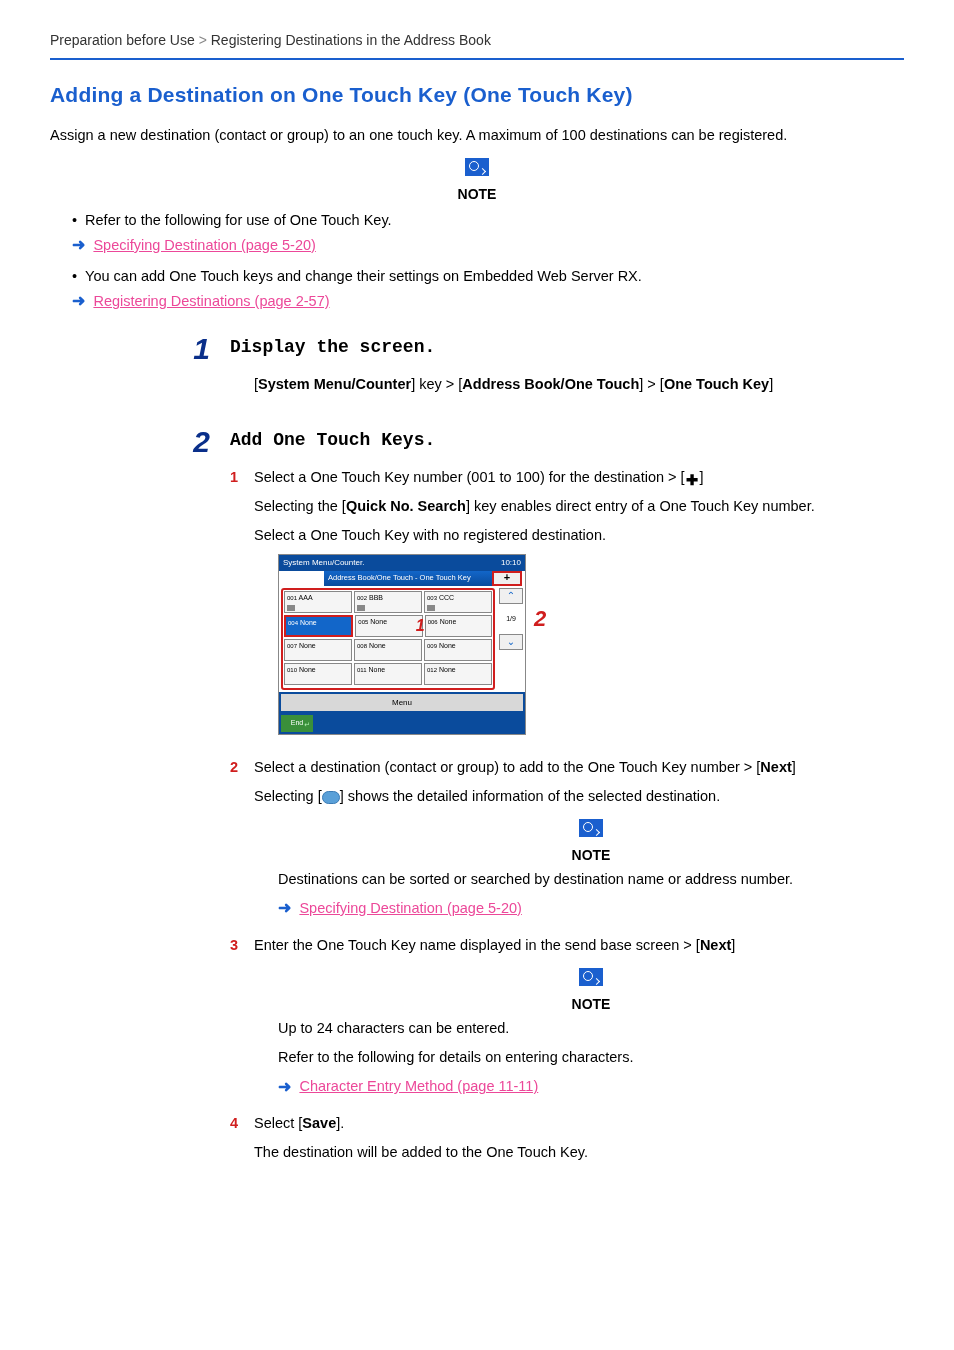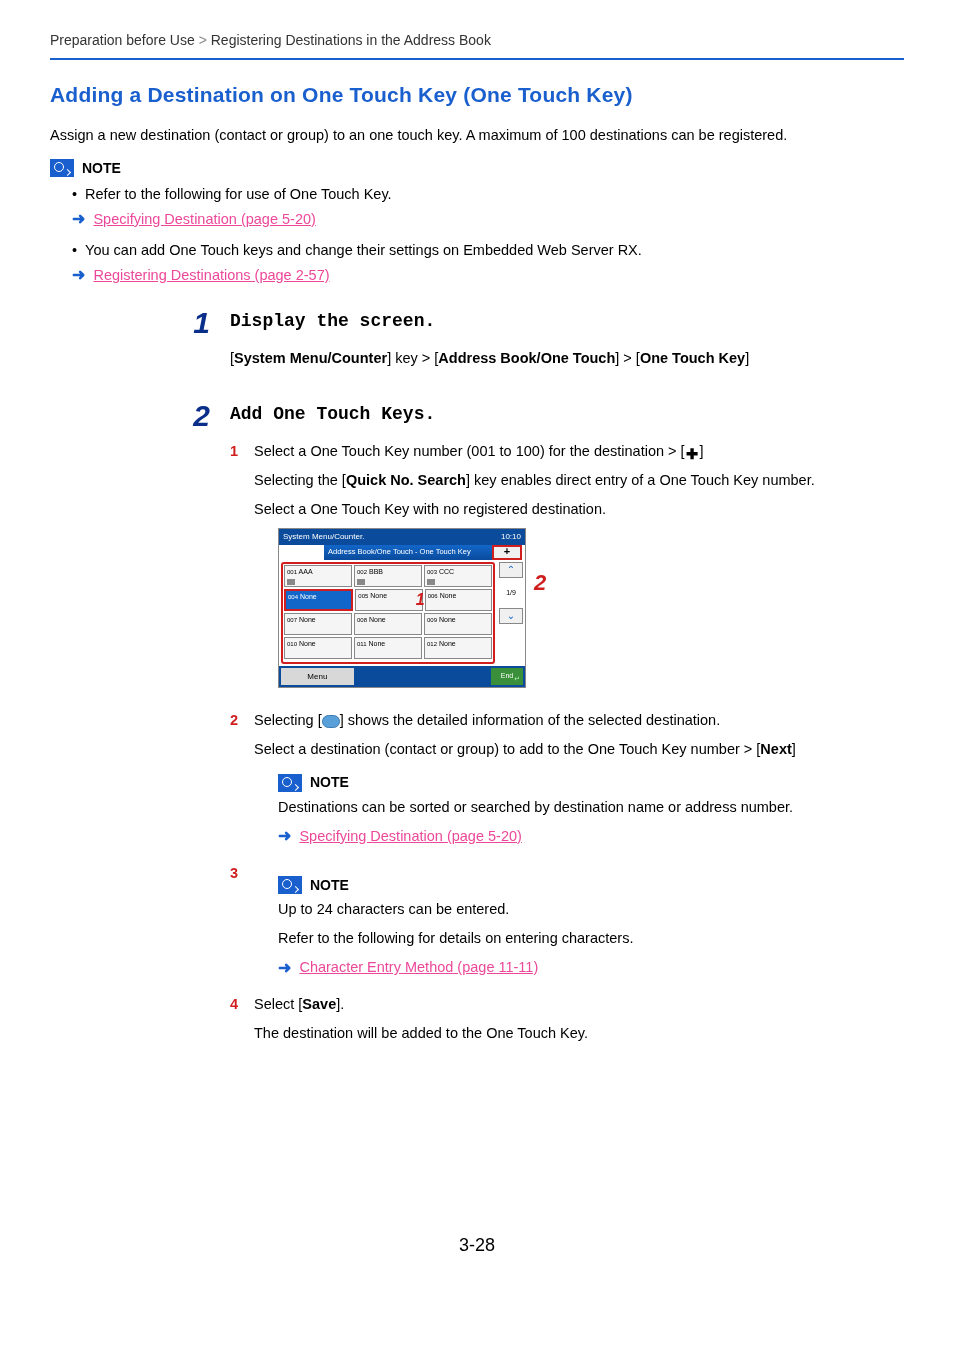--- a/index.html
+++ b/index.html
@@ -31,20 +31,21 @@
   }
   p.intro {
     margin-bottom: 12px;
   }
   .note-box { margin-bottom: 18px; }
   .note-header {
     display: flex;
     align-items: center;
     gap: 8px;
     margin-bottom: 6px;
+    flex-direction: column;
   }
   .note-icon {
     width: 24px;
     height: 18px;
     background: #1a5fce;
     position: relative;
     flex-shrink: 0;
   }
   .note-icon::before {
     content: "";
@@ -105,21 +106,21 @@
     flex-shrink: 0;
     line-height: 1;
   }
   .step-body { flex: 1; }
   .step-title {
     font-family: Liberation Mono, monospace;
     font-weight: 900;
     font-size: 18px;
     margin-bottom: 14px;
   }
-  .step-text { margin-bottom: 10px; }
+  .step-text { margin-bottom: 10px; margin-left: 24px; }
   .substep {
     display: flex;
     gap: 10px;
     margin-top: 6px;
   }
   .sub-num {
     color: #d01e1e;
     font-weight: bold;
     font-family: Arial, sans-serif;
     width: 14px;
@@ -273,20 +274,21 @@
   .topbar-row {
     display: flex;
     justify-content: space-between;
     align-items: center;
   }
   .screen-footer {
     display: flex;
     background: #0a4b9c;
     color: #fff;
     font-size: 8px;
+    flex-direction: column;
   }
   .footer-menu {
     flex: 1;
     background: #d8d8d8;
     color: #000;
     text-align: center;
     padding: 3px;
     margin: 2px;
   }
   .footer-spacer { flex: 2; }
@@ -431,42 +433,45 @@
           </div>
           <div class="marker2">2</div>
         </div>
       </div>
     </div>
 
     <div class="substep">
       <div class="sub-num">2</div>
       <div class="sub-body">
         <p>
+          <span>Select a destination (contact or group) to add to the One Touch Key number &gt; [</span><b>Next</b><span>]</span>
+        </p>
+        <p>
           <span>Selecting [</span><span class="info-icon"></span><span>] shows the detailed information of the selected destination.</span>
-        </p>
-        <p>
-          <span>Select a destination (contact or group) to add to the One Touch Key number &gt; [</span><b>Next</b><span>]</span>
         </p>
         <div class="sub-note">
           <div class="note-header">
             <span class="note-icon"></span>
             <span class="note-label">NOTE</span>
           </div>
           <p class="sub-note-text">Destinations can be sorted or searched by destination name or address number.</p>
           <div class="sub-ref-line">
             <span class="ref-arrow">➜</span>
             <a class="ref" href="#">Specifying Destination (page 5-20)</a>
           </div>
         </div>
       </div>
     </div>
 
     <div class="substep">
       <div class="sub-num">3</div>
       <div class="sub-body">
+        <p>
+          <span>Enter the One Touch Key name displayed in the send base screen &gt; [</span><b>Next</b><span>]</span>
+        </p>
         <div class="sub-note">
           <div class="note-header">
             <span class="note-icon"></span>
             <span class="note-label">NOTE</span>
           </div>
           <p class="sub-note-text">Up to 24 characters can be entered.</p>
           <p class="sub-note-text">Refer to the following for details on entering characters.</p>
           <div class="sub-ref-line">
             <span class="ref-arrow">➜</span>
             <a class="ref" href="#">Character Entry Method (page 11-11)</a>

